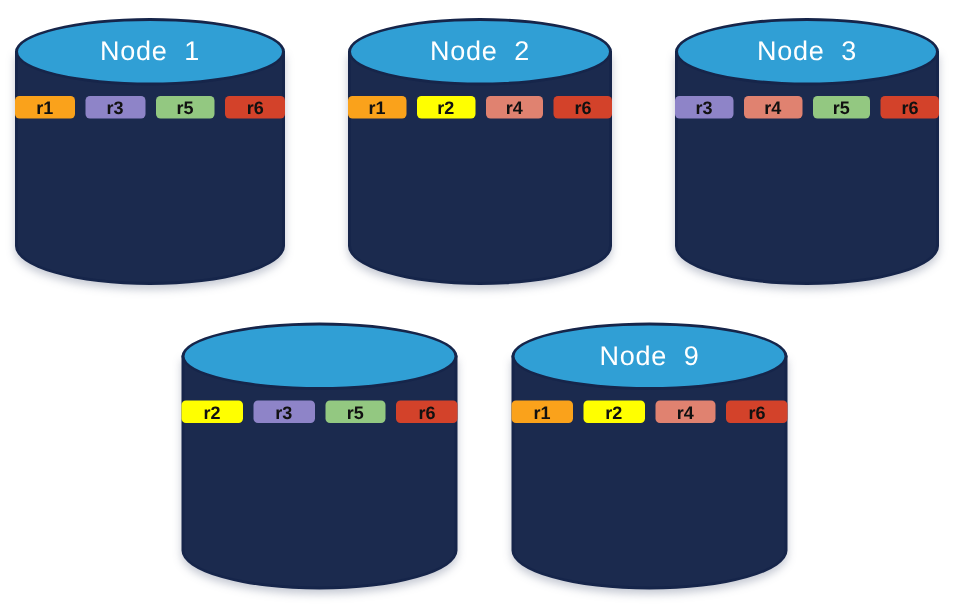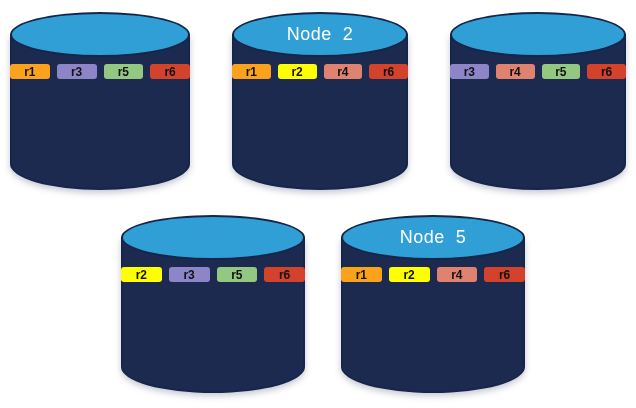--- a/index.html
+++ b/index.html
@@ -93,20 +93,21 @@
     line-height: 1;
   }
 </style>
 </head>
 <body>
 
 <div id="diagram">
     <div class="node" style="left: 10px; top: 12px; width: 180px; height: 178px;">
       <div class="cyl-body"></div>
       <div class="cyl-top"></div>
+      <div class="cyl-title">Node  1</div>
       <div class="bars">
         <div class="bar" style="background: rgb(250, 162, 27);">r1</div>
         <div class="bar" style="background: rgb(142, 132, 200);">r3</div>
         <div class="bar" style="background: rgb(147, 200, 129);">r5</div>
         <div class="bar" style="background: rgb(211, 66, 42);">r6</div>
       </div>
     </div>
     <div class="node" style="left: 232px; top: 12px; width: 176px; height: 178px;">
       <div class="cyl-body"></div>
       <div class="cyl-top"></div>
@@ -114,41 +115,42 @@
       <div class="bars">
         <div class="bar" style="background: rgb(250, 162, 27);">r1</div>
         <div class="bar" style="background: rgb(255, 255, 0);">r2</div>
         <div class="bar" style="background: rgb(224, 130, 112);">r4</div>
         <div class="bar" style="background: rgb(211, 66, 42);">r6</div>
       </div>
     </div>
     <div class="node" style="left: 450px; top: 12px; width: 176px; height: 178px;">
       <div class="cyl-body"></div>
       <div class="cyl-top"></div>
+      <div class="cyl-title">Node  3</div>
       <div class="bars">
         <div class="bar" style="background: rgb(142, 132, 200);">r3</div>
         <div class="bar" style="background: rgb(224, 130, 112);">r4</div>
         <div class="bar" style="background: rgb(147, 200, 129);">r5</div>
         <div class="bar" style="background: rgb(211, 66, 42);">r6</div>
       </div>
     </div>
     <div class="node" style="left: 121px; top: 215px; width: 184px; height: 178px;">
       <div class="cyl-body"></div>
       <div class="cyl-top"></div>
       <div class="bars">
         <div class="bar" style="background: rgb(255, 255, 0);">r2</div>
         <div class="bar" style="background: rgb(142, 132, 200);">r3</div>
         <div class="bar" style="background: rgb(147, 200, 129);">r5</div>
         <div class="bar" style="background: rgb(211, 66, 42);">r6</div>
       </div>
     </div>
     <div class="node" style="left: 341px; top: 215px; width: 184px; height: 178px;">
       <div class="cyl-body"></div>
       <div class="cyl-top"></div>
-      <div class="cyl-title">Node  5</div>
+      <div class="cyl-title">Node  9</div>
       <div class="bars">
         <div class="bar" style="background: rgb(250, 162, 27);">r1</div>
         <div class="bar" style="background: rgb(255, 255, 0);">r2</div>
         <div class="bar" style="background: rgb(224, 130, 112);">r4</div>
         <div class="bar" style="background: rgb(211, 66, 42);">r6</div>
       </div>
     </div>
   </div>
 
 </body></html>

